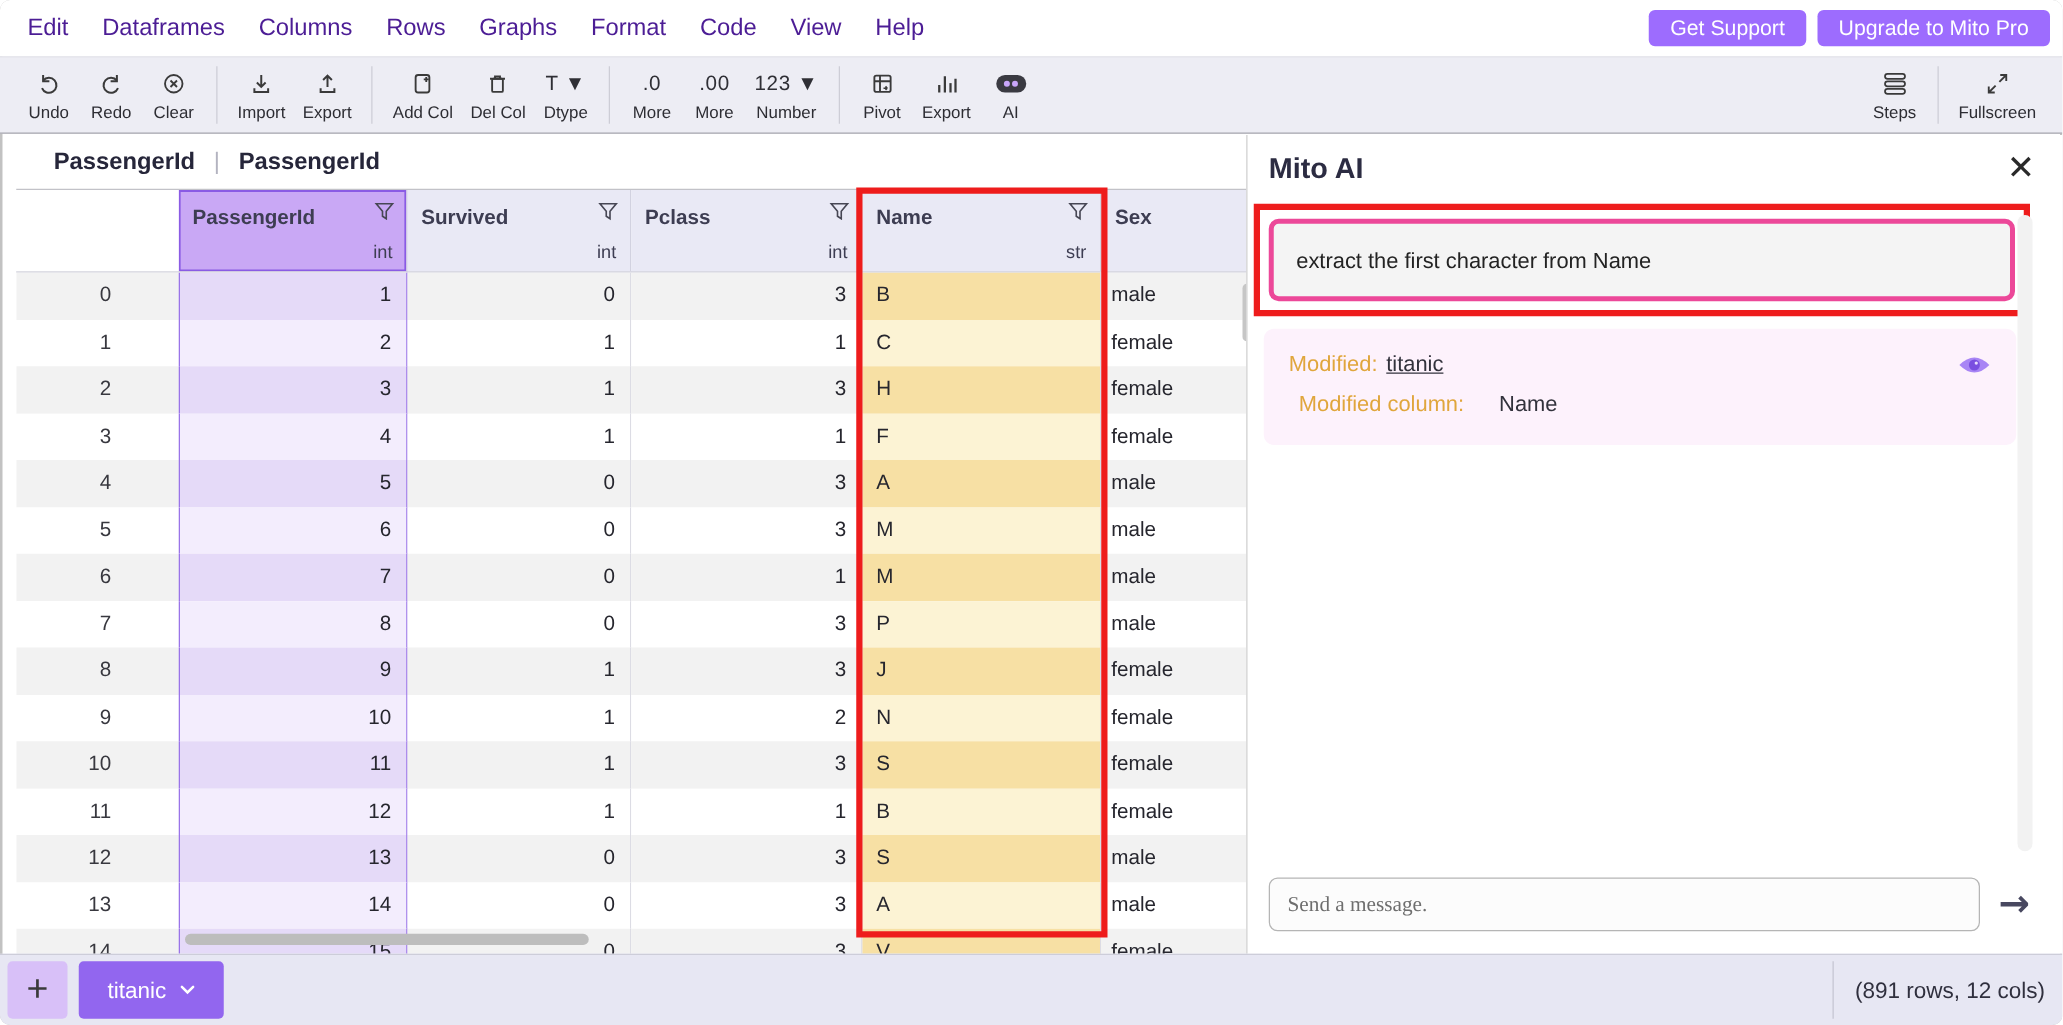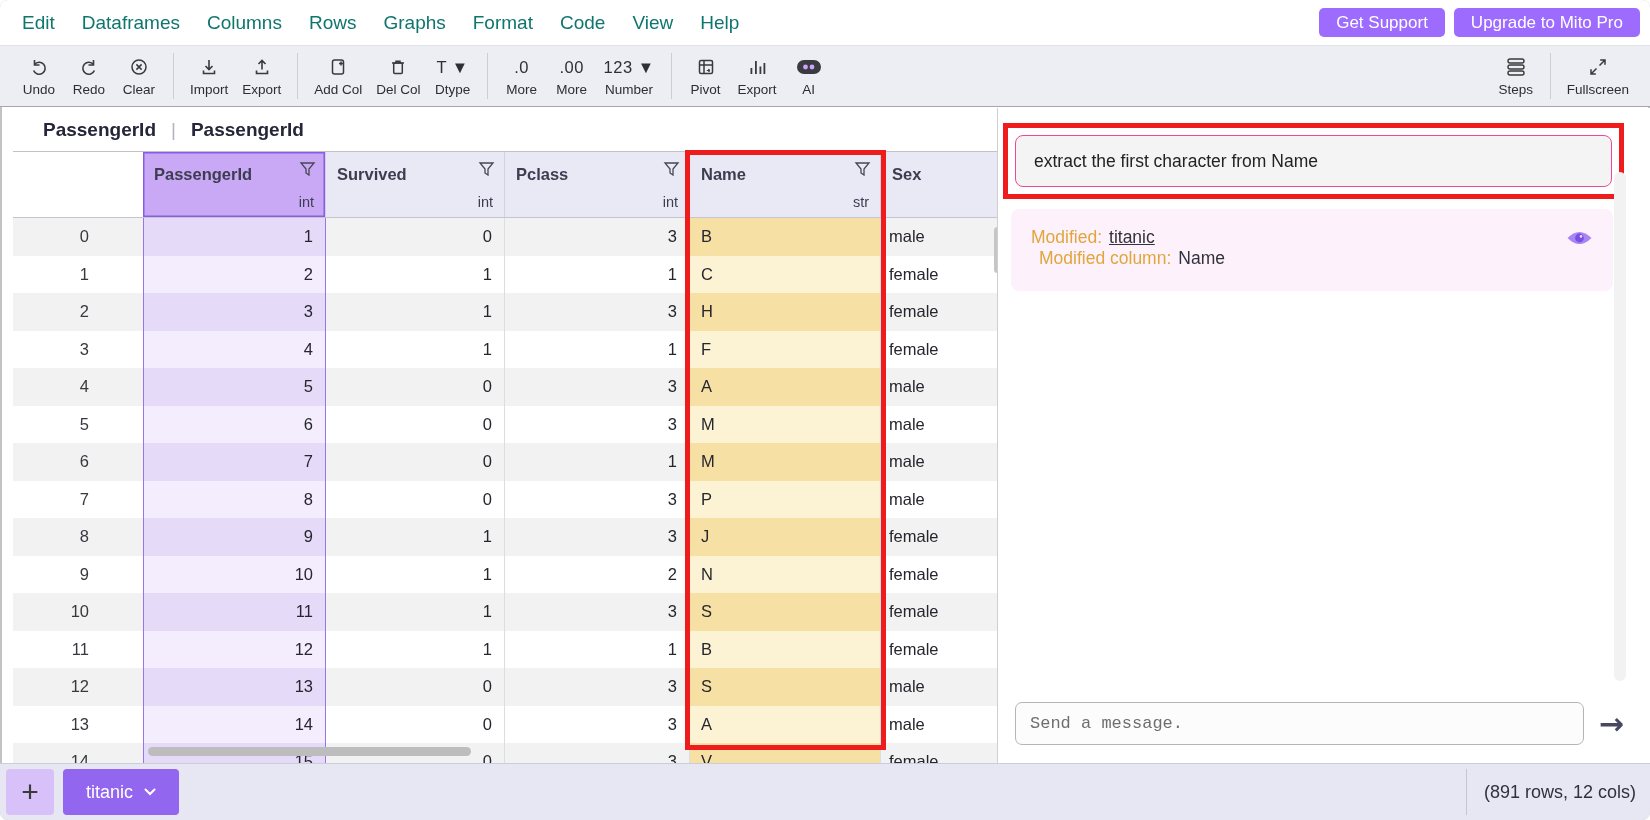--- a/index.html
+++ b/index.html
@@ -5,21 +5,21 @@
   * { box-sizing: border-box; margin: 0; padding: 0; }
   html,body { background:#ffffff; }
   body { font-family: "Liberation Sans", sans-serif; }
 
   .window { position:relative; width:1650px; height:820px; background:#fff;
             border-radius:8px; overflow:hidden; box-shadow: inset 0 0 0 2px #c2c2c2; }
 
   
   .menubar { position:absolute; top:0; left:0; right:0; height:45px; background:#fff;
              display:flex; align-items:center; padding:0 10px 0 22px; }
-  .menu-items { display:flex; gap:27px; font-size:19px; color:#0f766e; }
+  .menu-items { display:flex; gap:27px; font-size:19px; color:#4c1d95; }
   .menu-item { cursor:default; }
   .menubar-spacer { flex:1; }
   .pill-btn { background:#9d6cfe; color:#fff; font-size:17px; height:29px; border-radius:5px;
               padding:0 17px; display:flex; align-items:center; border:none; margin-left:9px;
               font-family:"Liberation Sans",sans-serif; }
 
   
   .toolbar { position:absolute; top:45px; left:0; right:0; height:62px; background:#ededf4;
              border-top:1px solid #e3e3ea; border-bottom:1px solid #a6a6ae;
              display:flex; align-items:center; padding:0 14px; }
@@ -76,34 +76,34 @@
   .red-col-overlay { position:absolute; left:672px; top:42px; width:201px; height:600px;
                      border:5px solid #ee1c1c; pointer-events:none; z-index:5; }
 
   
   .ai-panel { position:absolute; left:997px; right:0; top:0; height:100%;
               background:#fff; border-left:1px solid #cfcfcf; }
   .ai-title-row { display:flex; align-items:flex-start; padding:13px 22px 0 17px; }
   .ai-title { font-size:23px; font-weight:700; color:#2c2c42; }
   .ai-close { margin-left:auto; font-size:27px; color:#2a2a2a; line-height:1; cursor:pointer; }
   .ai-prompt-annotation { margin:15px 26px 0 5px; border:5px solid #ee1c1c; padding:7px; }
-  .ai-prompt-box { background:#f4f4f4; border:1px solid #ec4899; border-radius:8px; height:52px;
+  .ai-prompt-box { background:#f4f4f4; border:4px solid #ec4899; border-radius:8px; height:66px;
                    display:flex; align-items:center; padding-left:18px; font-size:17.5px; color:#232323; }
   .ai-card { margin:10px 37px 0 13px; background:#fdf2fc; border-radius:8px; padding:18px 20px 22px 20px; }
   .card-line { display:flex; align-items:center; font-size:17.5px; }
   .gold { color:#e0a63c; }
   .card-val { color:#32323c; margin-left:7px; }
   .u { text-decoration:underline; }
-  .card-line2 { padding-left:8px; }
+  .card-line2 { margin-top:11px; padding-left:8px;gap:21px; }
   .card-line3 { margin-top:25px; color:#3a3a4a; }
   .eye-wrap { margin-left:auto; display:flex; }
   .thumbs { margin-left:auto; display:flex; gap:15px; align-items:center; }
   .ai-msg-row { position:absolute; left:17px; right:26px; bottom:18px; display:flex; align-items:center; gap:15px; }
   .ai-input { flex:1; height:43px; border:1.5px solid #b5b5b5; border-radius:7px; background:#fcfcfc;
-              font-family:Liberation Mono, monospace; font-size:17px; color:#555; padding:0 14px; outline:none; }
+              font-family:Liberation Serif, serif; font-size:17px; color:#555; padding:0 14px; outline:none; }
   .ai-input::placeholder { color:#6e6e6e; }
   .ai-send { font-size:30px; color:#484860; background:none; border:none; line-height:1; font-weight:700;
              cursor:pointer; font-family:"DejaVu Sans", sans-serif; }
   .panel-scrollbar { position:absolute; right:24px; top:64px; bottom:82px; width:12px;
                      background:#f2f2f2; border-radius:6px; }
 
   
   .bottombar { position:absolute; left:0; right:0; bottom:0; height:57px; background:#e7e7f3;
                border-top:1px solid #cdcdd9; display:flex; align-items:center; padding:0 14px 0 6px; }
   .add-tab-btn { width:48px; height:46px; background:#d8c0f8; border-radius:4px; border:none;
@@ -468,20 +468,24 @@
             <div class="grid-cell c-sex">female</div>
           </div>
         </div>
 
       <div class="v-scrollbar"></div>
       <div class="h-scrollbar"></div>
       <div class="red-col-overlay"></div>
     </div>
 
     <div class="ai-panel">
+      <div class="ai-title-row">
+        <span class="ai-title">Mito AI</span>
+        <span class="ai-close">✕</span>
+      </div>
 
       <div class="ai-prompt-annotation">
         <div class="ai-prompt-box">extract the first character from Name</div>
       </div>
 
       <div class="ai-card">
         <div class="card-line">
           <span class="gold">Modified:</span>
           <span class="card-val u">titanic</span>
           <span class="eye-wrap">

